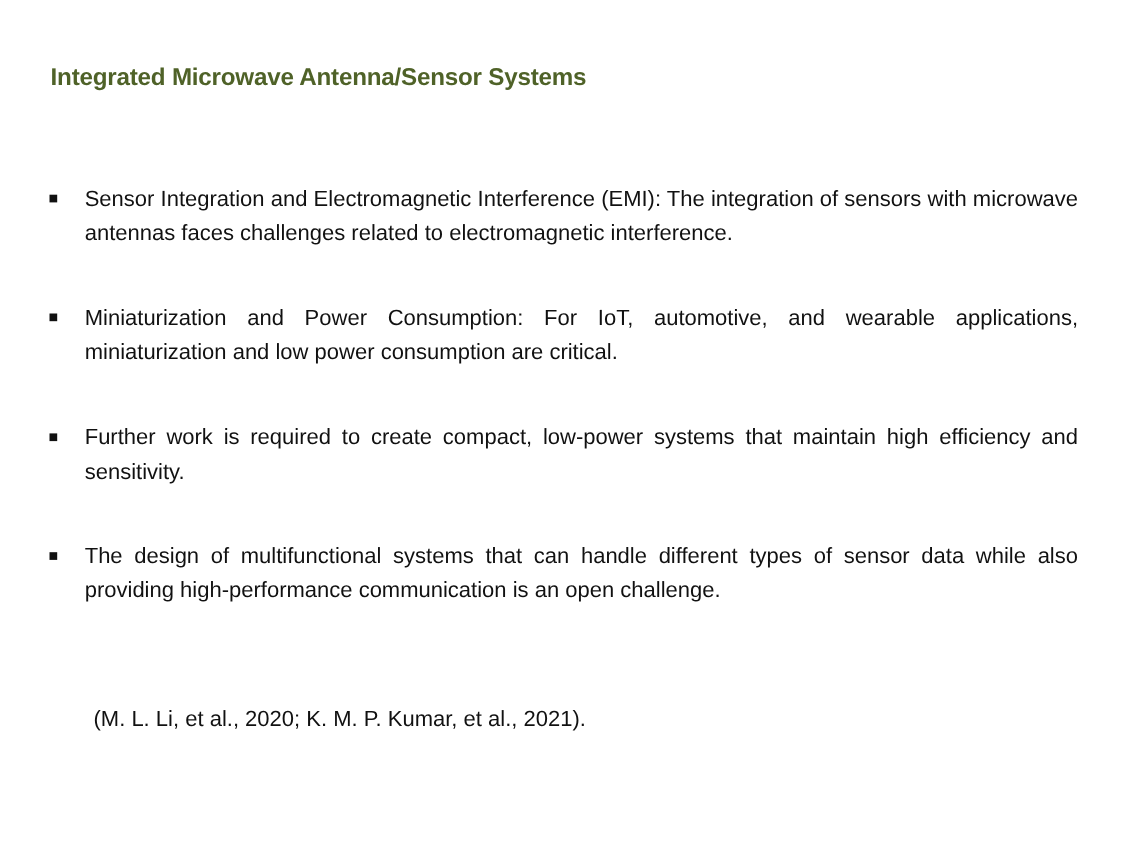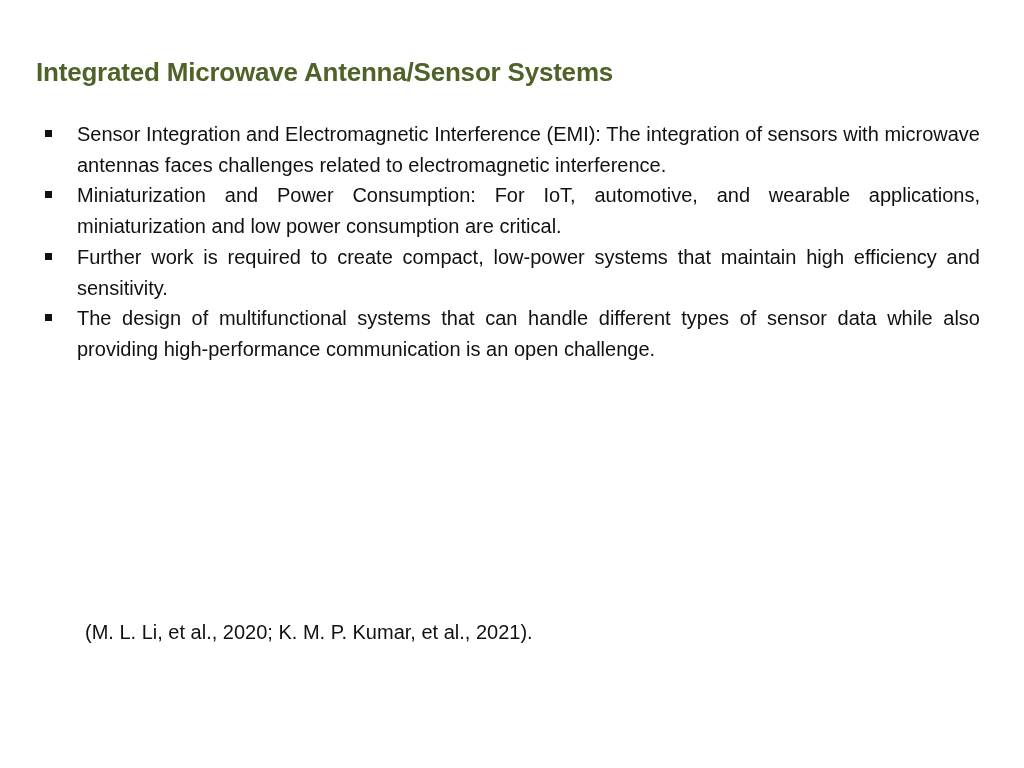--- a/index.html
+++ b/index.html
@@ -1,34 +1,34 @@
 <!DOCTYPE html>
 <html><head>
 <meta charset="utf-8">
 <style>
   html, body { margin: 0; padding: 0; background: #ffffff; }
   body { width: 1024px; height: 768px; position: relative; overflow: hidden; }
   .title {
-    position: absolute; left: 36px; top: 57px;
+    position: absolute; left: 46px; top: 57px;
     font-family: "Liberation Sans", sans-serif; font-weight: bold;
-    font-size: 26px; color: #4f6228; letter-spacing: -0.2px;
+    font-size: 22px; color: #4f6228; letter-spacing: -0.2px;
   }
   .list {
     position: absolute; left: 42px; top: 119px; width: 938px;
     margin: 0; padding: 0; list-style: none;
     font-family: "Liberation Sans", sans-serif; font-size: 20px;
     line-height: 30.7px; color: #111111;
   }
-  .item { position: relative; padding-left: 35px; text-align: justify; }
+  .item { position: relative; padding-left: 35px; text-align: justify; margin-top: 47px; }
   .bullet {
     position: absolute; left: 3px; top: 11px; width: 7px; height: 7px;
     background: #111111;
   }
   .cite {
-    position: absolute; left: 85px; top: 621px;
+    position: absolute; left: 85px; top: 643px;
     font-family: "Liberation Sans", sans-serif; font-size: 20px; color: #111111;
   }
 </style>
 </head>
 <body>
 
 <div class="title">Integrated Microwave Antenna/Sensor Systems</div>
 
 <ul class="list">
   <li class="item"><span class="bullet"></span><span>Sensor Integration and Electromagnetic Interference (EMI): The integration of sensors with microwave antennas faces challenges related to electromagnetic interference.</span></li>

